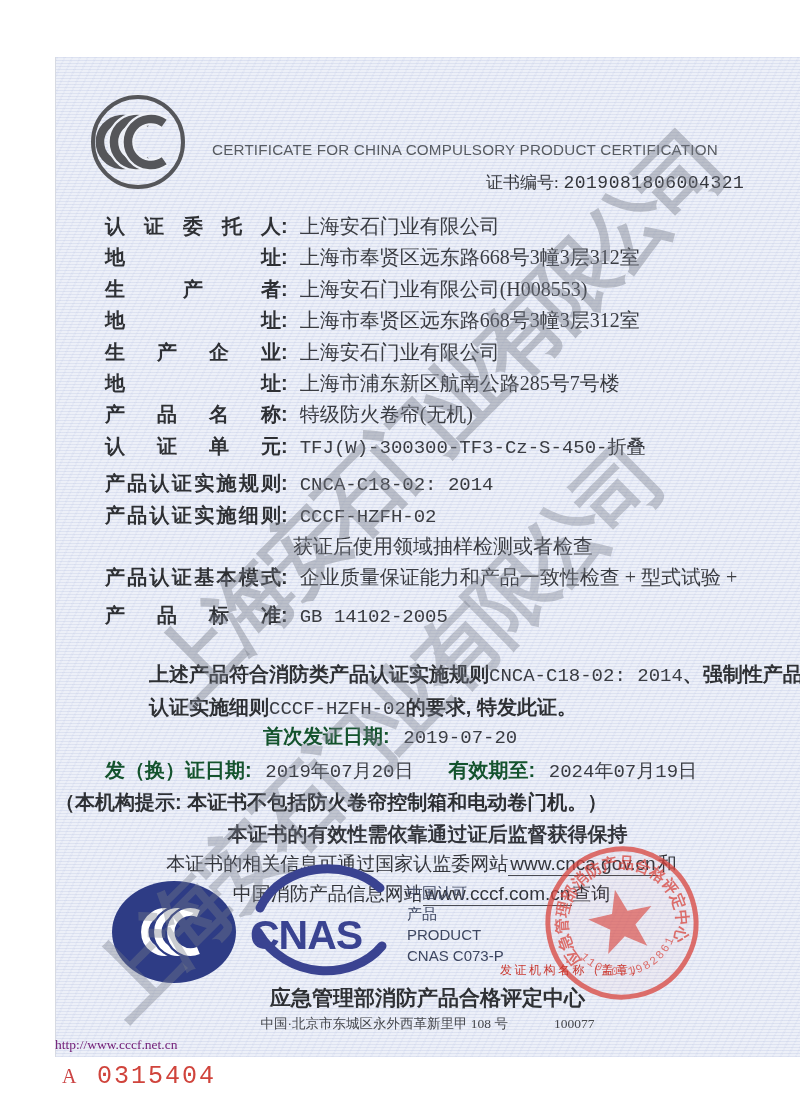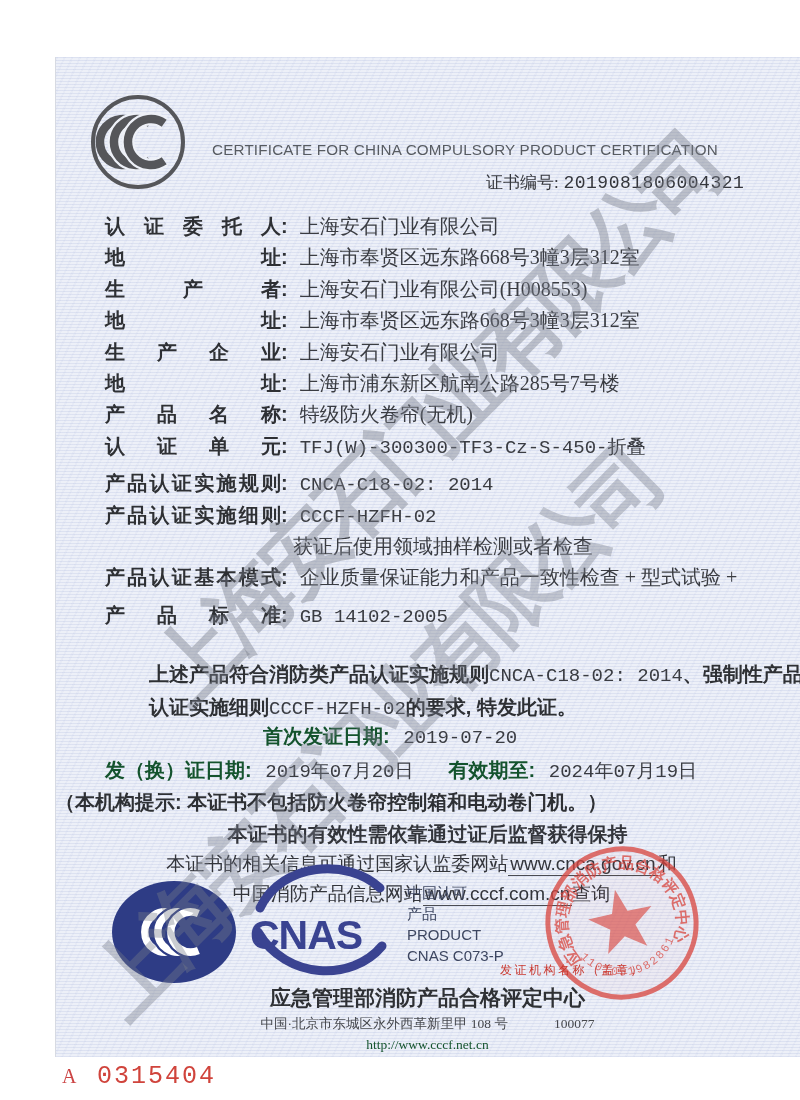--- a/index.html
+++ b/index.html
@@ -62,22 +62,22 @@
   
   .seal{position:absolute;left:522px;top:828px;width:200px;height:185px;z-index:6;opacity:0.92;}
   .seal-caption{position:absolute;left:500px;top:922px;width:250px;font-size:12px;letter-spacing:2.5px;
                 color:#c9382f;z-index:7;white-space:nowrap;font-family:"Liberation Serif",serif;margin-top:40px;}
   
   .footer-org{position:absolute;left:55px;right:0;top:984px;text-align:center;font-size:21px;
               font-weight:700;color:#2e3034;z-index:2;}
   .footer-addr{position:absolute;left:55px;right:0;top:1015px;text-align:center;font-size:13.5px;
                color:#45474d;z-index:2;font-family:"Liberation Serif",serif;}
   .footer-addr .pc{margin-left:46px;}
-  .footer-url{position:absolute;left:55px;right:0;top:1037px;text-align:center;font-size:13.5px;
-              color:#14532d;z-index:2;font-family:"Liberation Serif",serif;}
+  .footer-url{position:absolute;left:55px;right:0;top:1037px;text-align:left;font-size:13.5px;
+              color:#701a75;z-index:2;font-family:"Liberation Serif",serif;}
   .serial{position:absolute;left:62px;top:1062px;z-index:4;white-space:nowrap;}
   .serial .pre{font-family:"Liberation Serif",serif;font-size:20px;color:#c44;margin-right:16px;}
   .serial .num{font-family:"Liberation Mono",monospace;font-size:25px;letter-spacing:2px;color:#d0443c;}
 </style>
 </head>
 <body>
 
 <div class="page">
   <div class="paper"></div>
 

